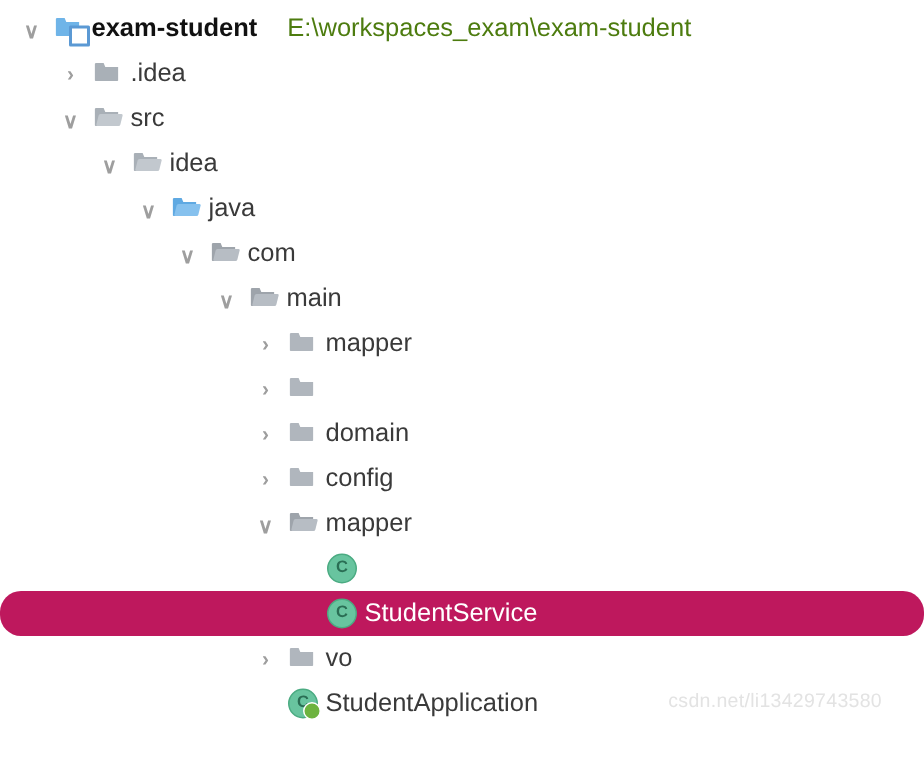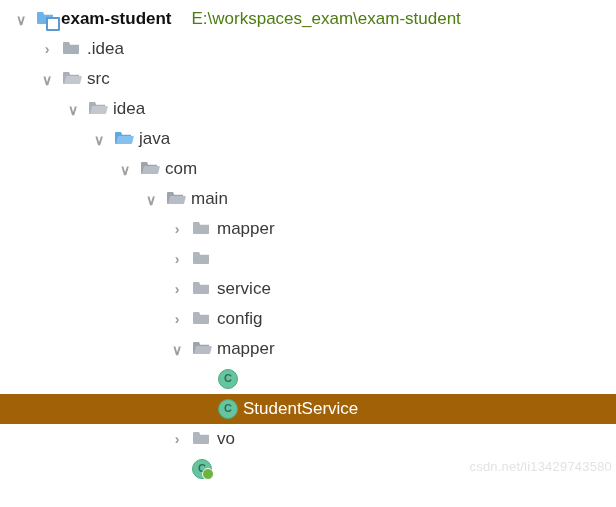--- a/index.html
+++ b/index.html
@@ -13,22 +13,23 @@
     width: 616px;
     position: relative;
   }
   .row {
     display: flex;
     align-items: center;
     height: 30px;
     white-space: nowrap;
   }
   .row.selected {
-    background: #a16207;
+    background: #be185d;
     color: #fff;
+    border-radius: 14px;
   }
   .indent { display: inline-block; width: 26px; height: 1px; flex-shrink: 0; }
   .first-indent { display: inline-block; width: 12px; height: 1px; flex-shrink: 0; }
   .arrow {
     width: 18px;
     height: 18px;
     display: inline-flex;
     align-items: center;
     justify-content: center;
     color: #9e9e9e;
@@ -187,21 +188,21 @@
     width: 10px; height: 10px;
     background: #6db33f;
     border-radius: 50%;
     border: 1px solid #fff;
   }
   .label { display: inline-block; }
   .label.bold { font-weight: 700; color: #111; }
   .path { color: #4d7c0f; font-size: 17px; margin-left: 20px; text-align: center; }
   .watermark {
     position: absolute;
-    right: 4px;
+    right: 28px;
     bottom: 10px;
     font-size: 13px;
     color: #e3e3e3;
     letter-spacing: 0.2px;
     pointer-events: none;
   }
 </style>
 </head>
 <body>
 
@@ -299,21 +300,21 @@
 <div class="row">
   <span class="first-indent"></span>
     <span class="indent"></span>
     <span class="indent"></span>
     <span class="indent"></span>
     <span class="indent"></span>
     <span class="indent"></span>
     <span class="indent"></span>
   <span class="arrow right">›</span>
   <span class="icon icon-pkg-closed"></span>
-  <span class="label">service</span>
+  <span class="label">domain</span>
 </div>
 
 <div class="row">
   <span class="first-indent"></span>
     <span class="indent"></span>
     <span class="indent"></span>
     <span class="indent"></span>
     <span class="indent"></span>
     <span class="indent"></span>
     <span class="indent"></span>
@@ -378,15 +379,16 @@
 <div class="row">
   <span class="first-indent"></span>
     <span class="indent"></span>
     <span class="indent"></span>
     <span class="indent"></span>
     <span class="indent"></span>
     <span class="indent"></span>
     <span class="indent"></span>
   <span class="arrow blank">›</span>
   <span class="icon icon-spring"></span>
+  <span class="label">StudentApplication</span>
 </div>
 
 <div class="watermark">csdn.net/li13429743580</div>
 
 </body></html>

